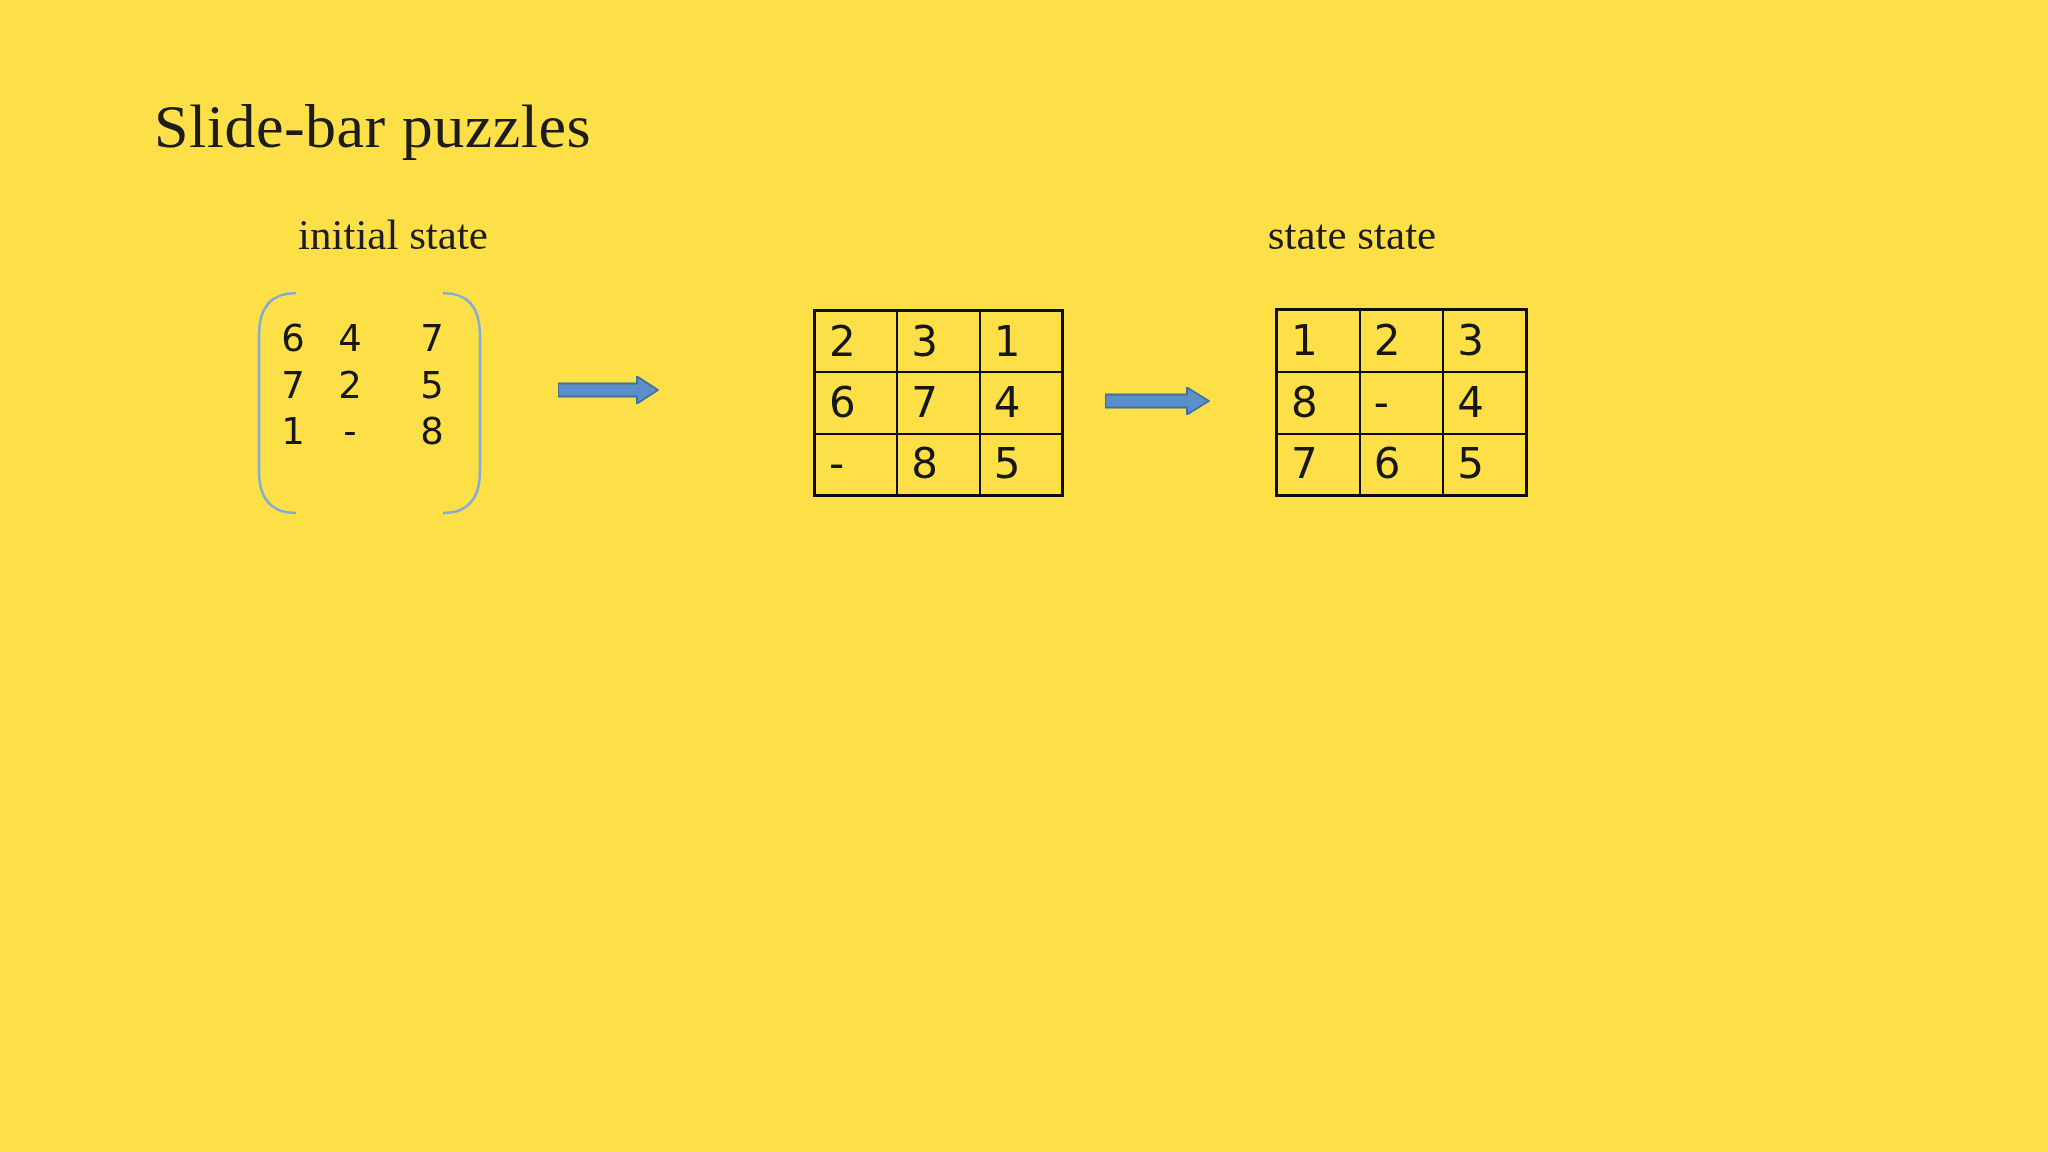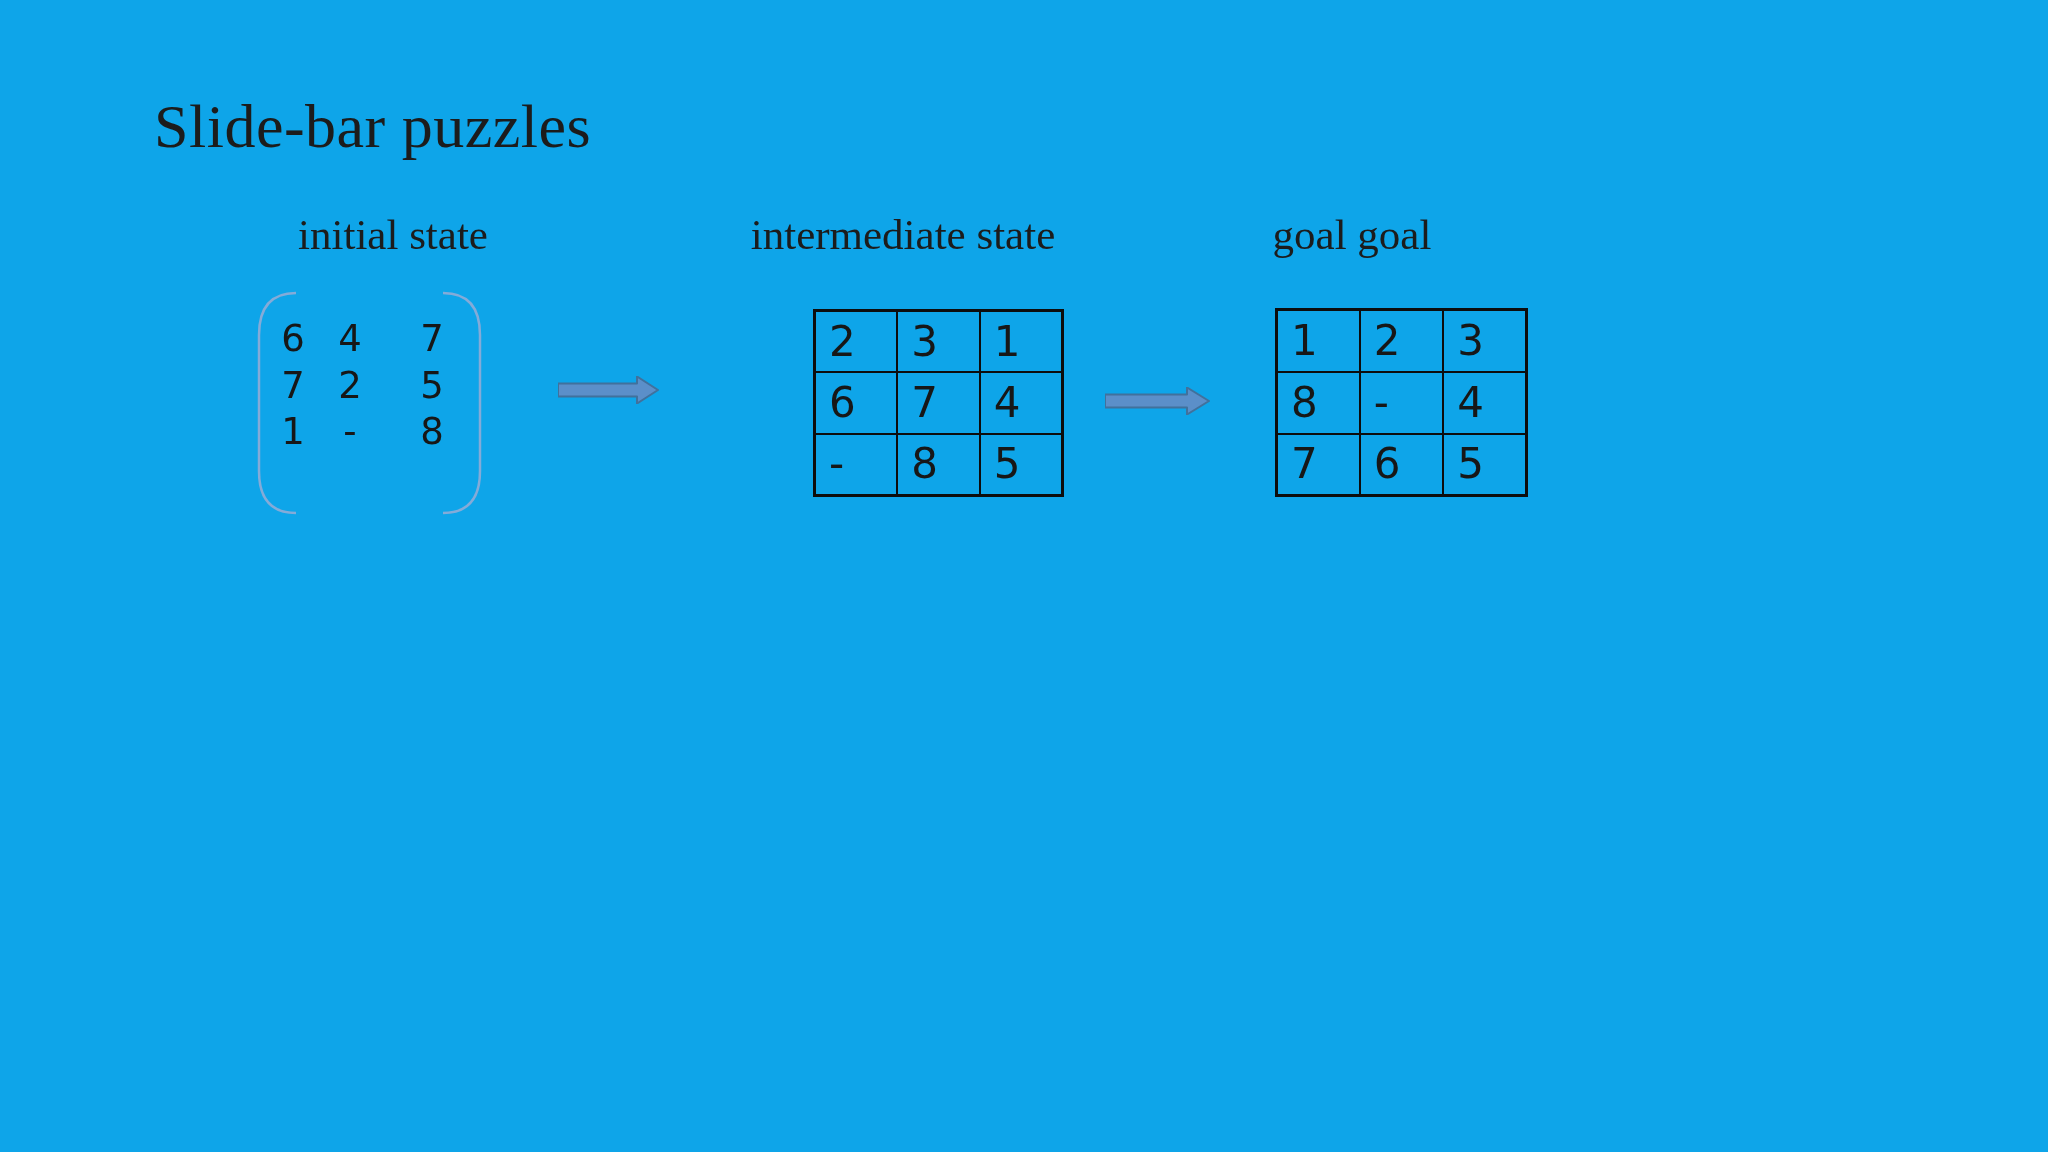--- a/index.html
+++ b/index.html
@@ -1,17 +1,17 @@
 <!DOCTYPE html>
 <html><head>
 <meta charset="utf-8">
 <style>
   html,body{margin:0;padding:0;background:#ffffff;}
   .slide{
-    position:relative;width:2048px;height:1152px;background:#0ea5e9;overflow:hidden;
+    position:relative;width:2048px;height:1152px;background:#fde047;overflow:hidden;
     font-family:"Liberation Serif", serif;color:#1c1c1c;
   }
   .title{
     position:absolute;left:154px;top:94px;margin:0;
     font-size:62px;font-weight:400;letter-spacing:.5px;line-height:1.05;
   }
   .state-label{
     position:absolute;top:211px;font-size:43px;line-height:1.1;
     white-space:nowrap;transform:translateX(-50%);
   }
@@ -50,22 +50,21 @@
   .arrow-2{left:1105px;top:387px;}
 </style>
 </head>
 <body>
 
 <div class="slide">
 
   <h1 class="title">Slide-bar puzzles</h1>
 
   <div class="state-label label-initial">initial state</div>
-  <div class="state-label label-intermediate">intermediate state</div>
-  <div class="state-label label-goal">goal goal</div>
+  <div class="state-label label-goal">state state</div>
 
   <div class="matrix">
     <svg class="bracket bracket-left" viewBox="0 0 42 226">
       <path d="M40 3 Q3 3 3 45 L3 181 Q3 223 40 223" fill="none" stroke-width="2.5" stroke="#84abd8"></path>
     </svg>
     <svg class="bracket bracket-right" viewBox="0 0 42 226">
       <path d="M2 3 Q39 3 39 45 L39 181 Q39 223 2 223" fill="none" stroke-width="2.5" stroke="#84abd8"></path>
     </svg>
     <span class="mcell mr0 mc0">6</span>
     <span class="mcell mr0 mc1">4</span>

